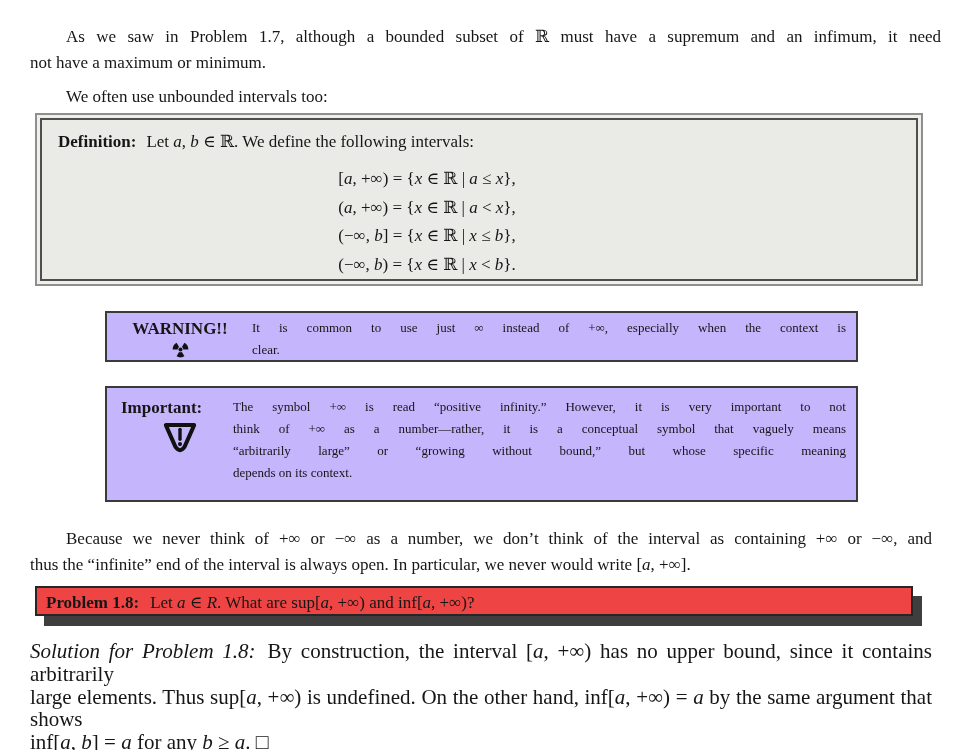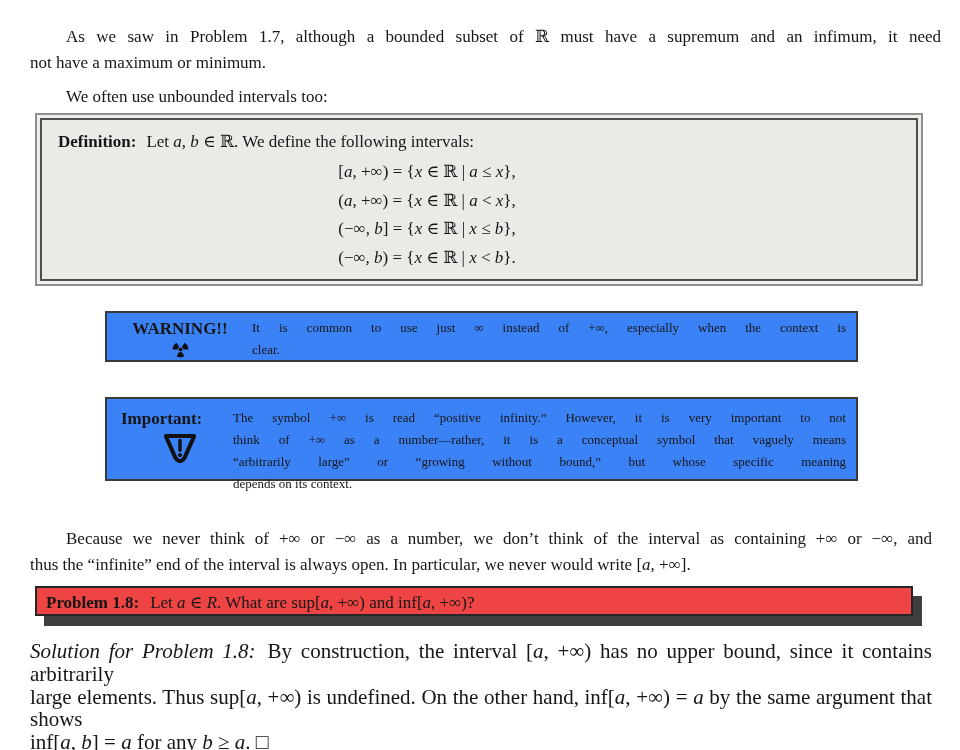--- a/index.html
+++ b/index.html
@@ -34,35 +34,35 @@
   }
   .defbox-inner {
     width: 100%; height: 100%;
     border: 2px solid #4e4e4c;
     background: #eaeae7;
     padding: 9px 16px;
   }
   .defbox-inner .lead { line-height: 26px; }
   .defbox-inner .lead .lbl { margin-right: 10px; }
   .equations {
-    margin-top: 3px;
+    margin-top: 10px;
     text-align: center;
     padding-right: 104px;
     line-height: 28.5px;
     font-size: 17px;
   }
 
   
   .notebox {
     left: 105px; width: 753px;
     border: 2px solid #3a3a3a;
-    background: #3b82f6;
+    background: #c4b5fd;
   }
   #warnbox { top: 311px; height: 51px; }
-  #impbox  { top: 397px; height: 84px; }
+  #impbox  { top: 386px; height: 116px; }
   .note-label {
     position: absolute; left: 10px; top: 4px; width: 126px;
     text-align: center; font-weight: 700; font-size: 17px; line-height: 23px;
   }
   #impbox .note-label { text-align: left; padding-left: 4px; top: 8px; }
   .note-icon { position: absolute; left: 10px; width: 126px; text-align: center; }
   #warnbox .note-icon { top: 25px; }
   #impbox  .note-icon { top: 32px; }
   .note-text {
     position: absolute; left: 145px; right: 10px;

